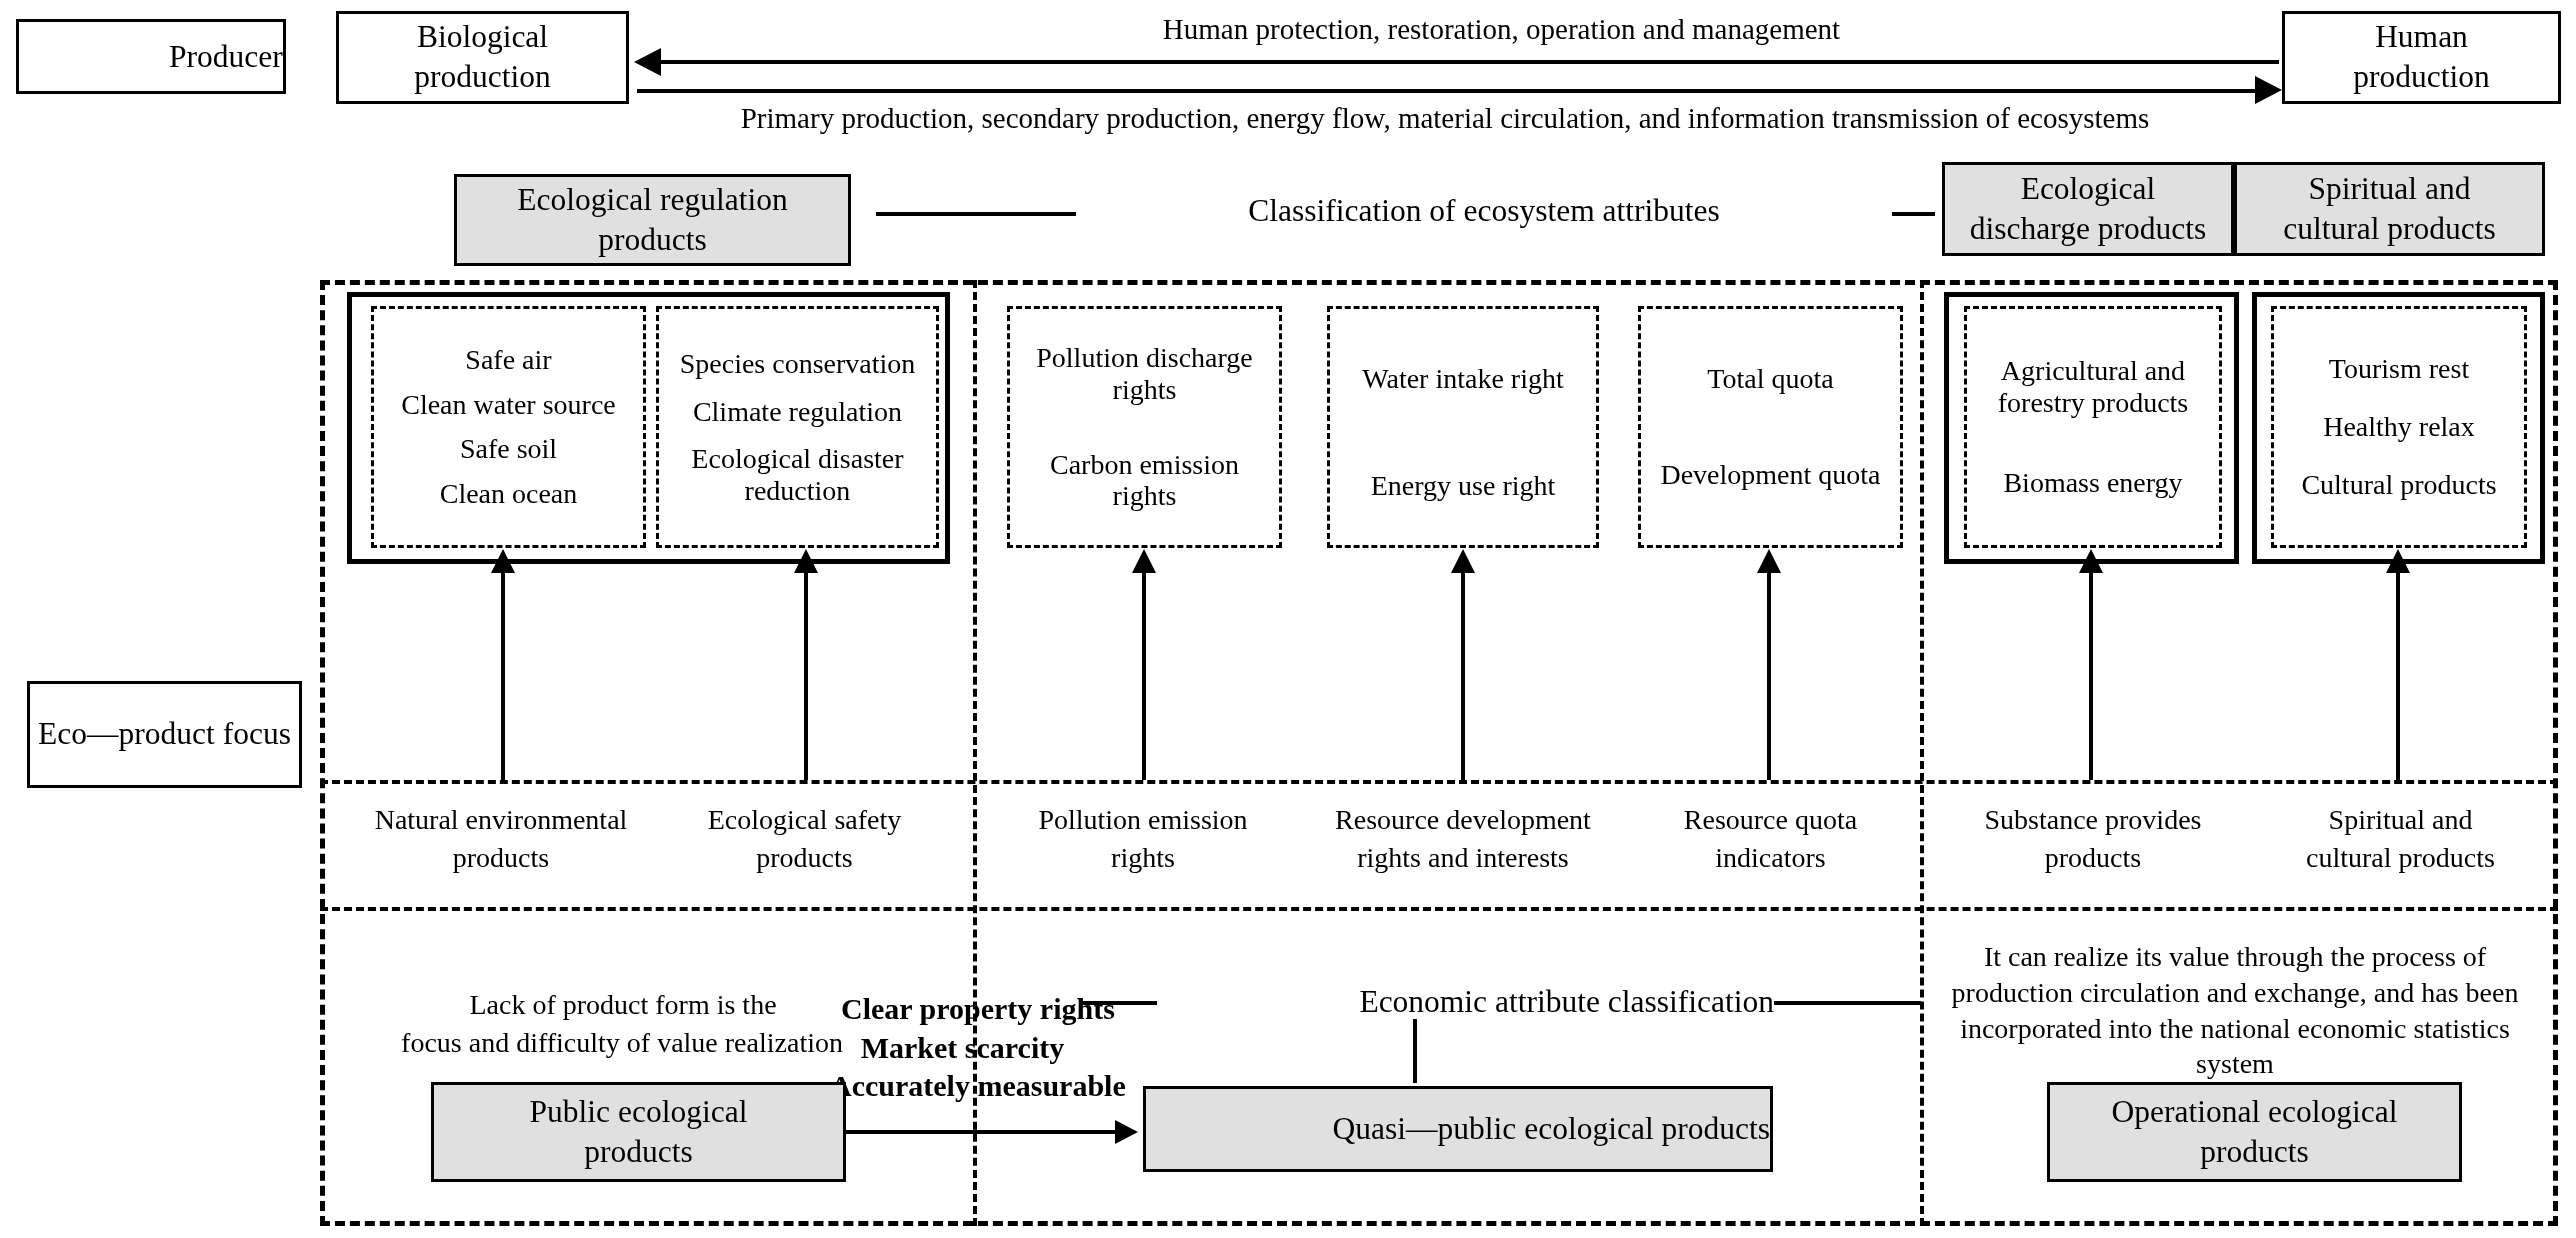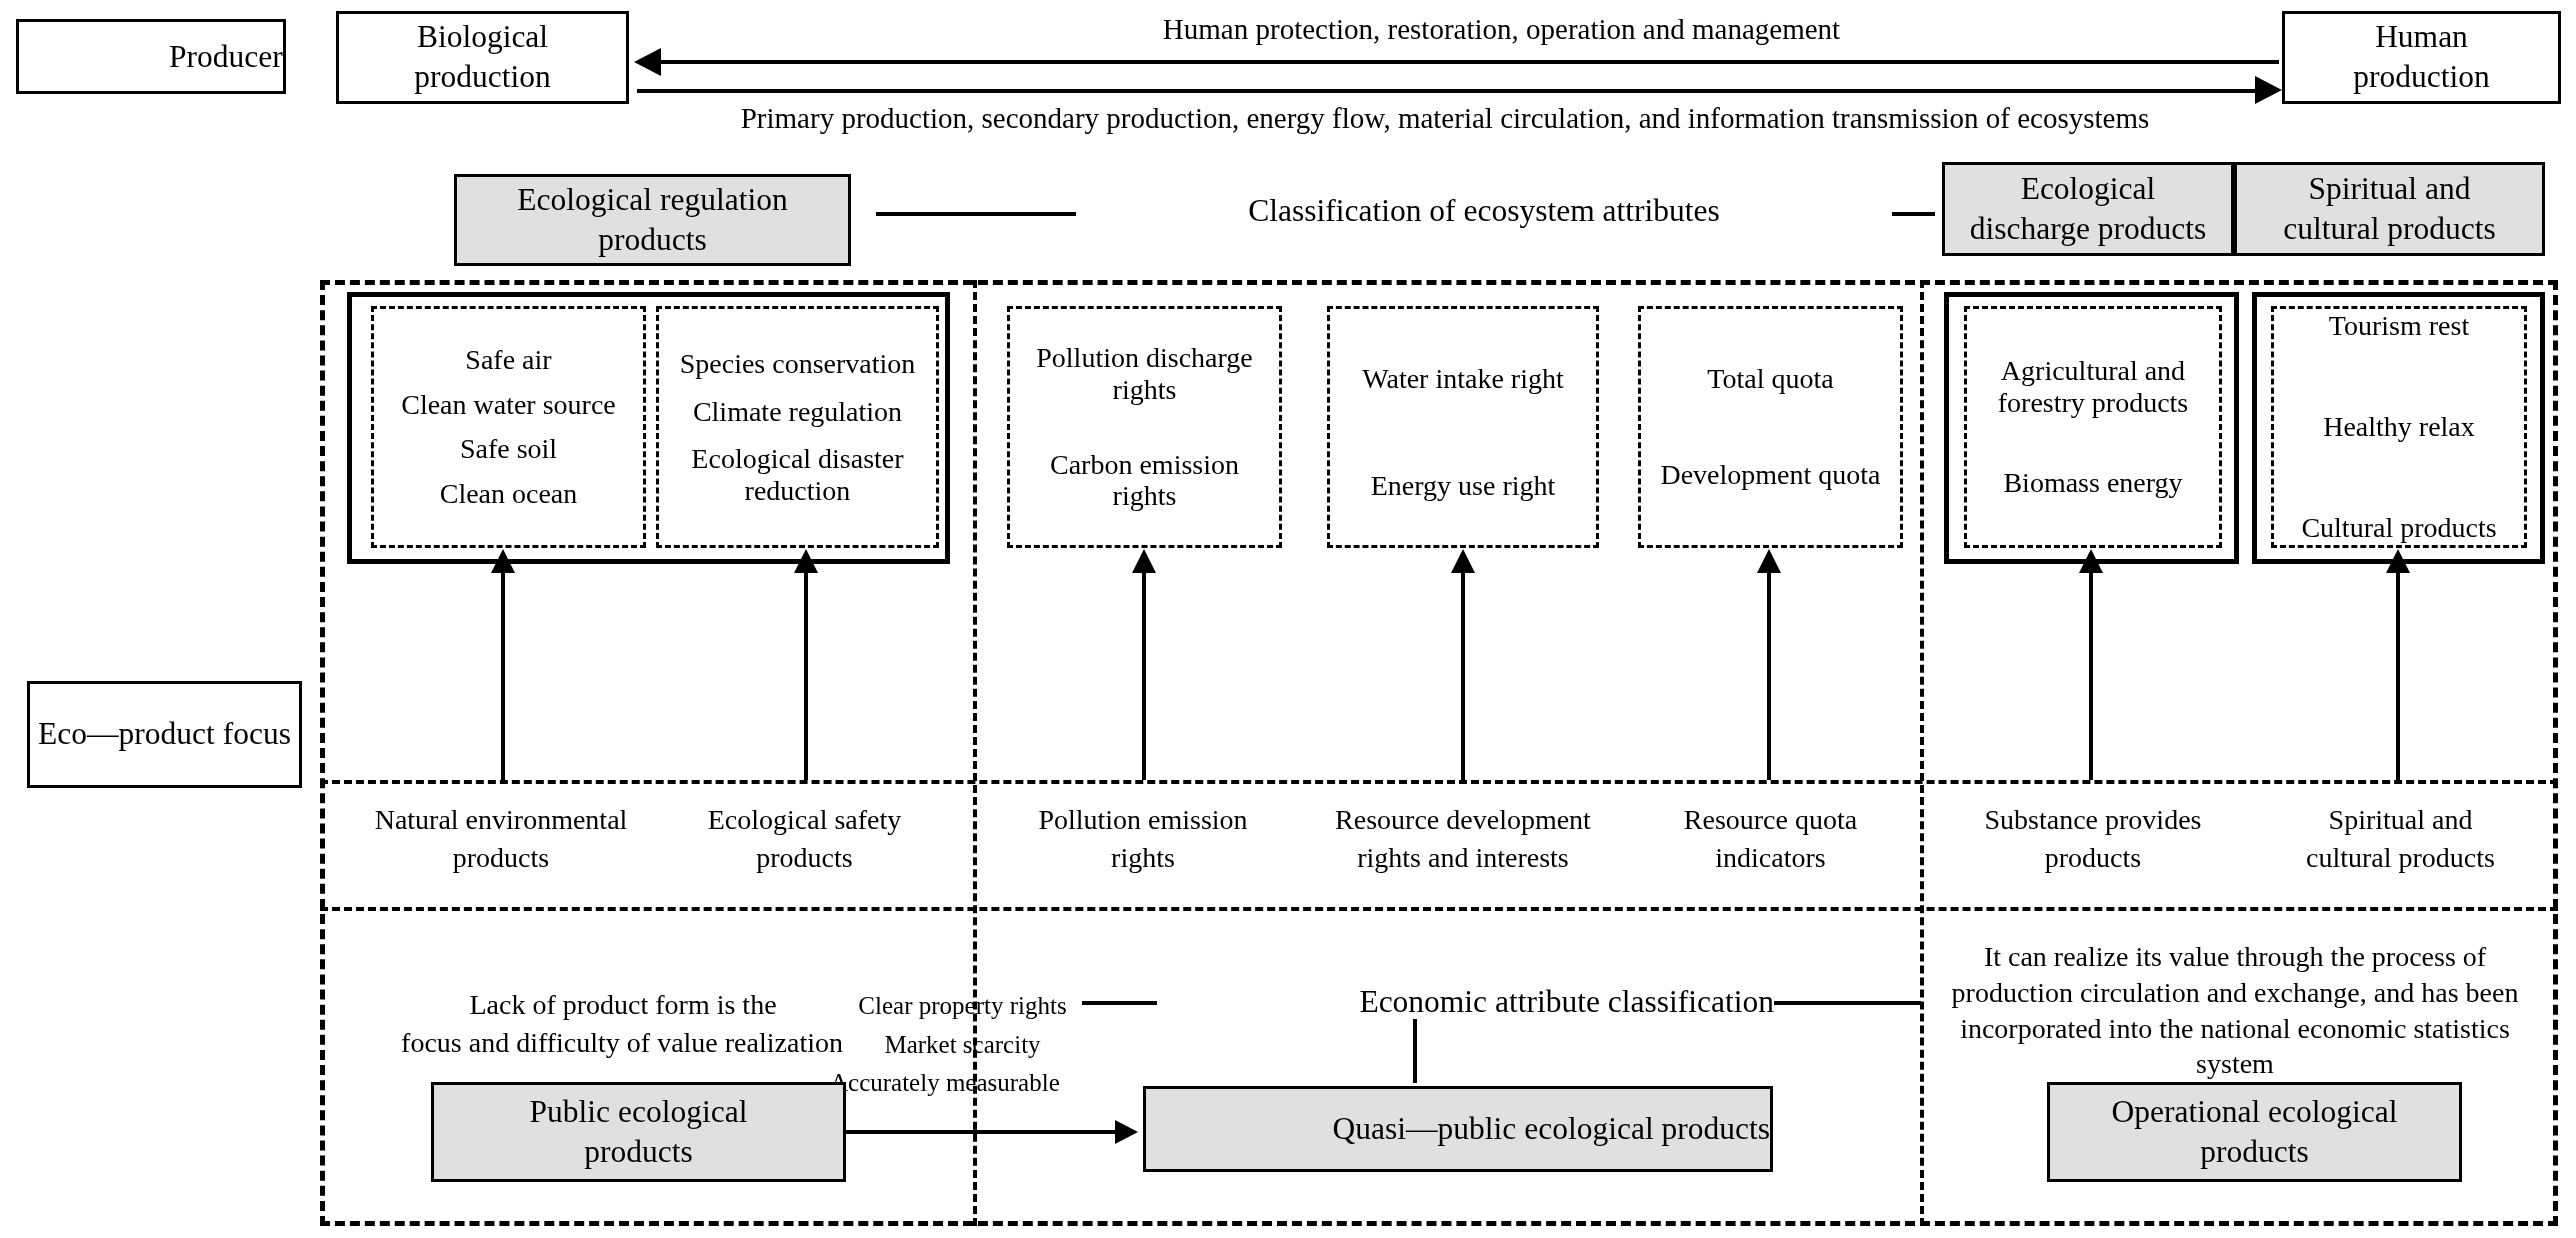--- a/index.html
+++ b/index.html
@@ -77,21 +77,21 @@
   .arrow-right-sm{
     width:0;height:0;
     border-top:12px solid transparent;
     border-bottom:12px solid transparent;
     border-left:23px solid #000;
   }
 
   
   .fs-hdr{font-size:29px;}
   .fs-body{font-size:28px;}
-  .fs-small{font-size:25px;}
+  .fs-small{font-size:30px;font-weight:bold;}
   .fs-title{font-size:31.5px;}
 
   .plain{line-height:1.28;text-align:center;}
 
   .item-line{display:block;white-space:nowrap;}
 </style>
 </head>
 <body>
 
 <div id="stage">
@@ -183,21 +183,21 @@
   </div>
 
   <div class="abs" style="left:1944px;top:292px;width:295px;height:272px;border:5px solid #000;"></div>
   <div class="abs dashbox fs-body" style="left:1964px;top:306px;width:258px;height:242px;padding:10px 2.9px;">
     <span style="white-space:pre-line;line-height:1.14;margin:24px 0;">Agricultural and
 forestry products</span>
     <span class="item-line" style="margin:24px 0;">Biomass energy</span>
   </div>
 
   <div class="abs" style="left:2252px;top:292px;width:293px;height:272px;border:5px solid #000;"></div>
-  <div class="abs dashbox fs-body" style="left:2271px;top:306px;width:256px;height:242px;padding:10px 1.4px;gap:43px;">
+  <div class="abs dashbox fs-body" style="left:2271px;top:306px;width:256px;height:242px;padding:10px 1.4px;">
     <span class="item-line" style="margin:13px 0;">Tourism rest</span>
     <span class="item-line" style="margin:13px 0;">Healthy relax</span>
     <span class="item-line" style="margin:13px 0;">Cultural products</span>
   </div>
 
   <div class="abs vline" style="left:501px;top:572px;height:208px;"></div>
   <div class="abs arrow-up" style="left:491px;top:549px;"></div>
 
   <div class="abs vline" style="left:804px;top:572px;height:208px;"></div>
   <div class="abs arrow-up" style="left:794px;top:549px;"></div>

